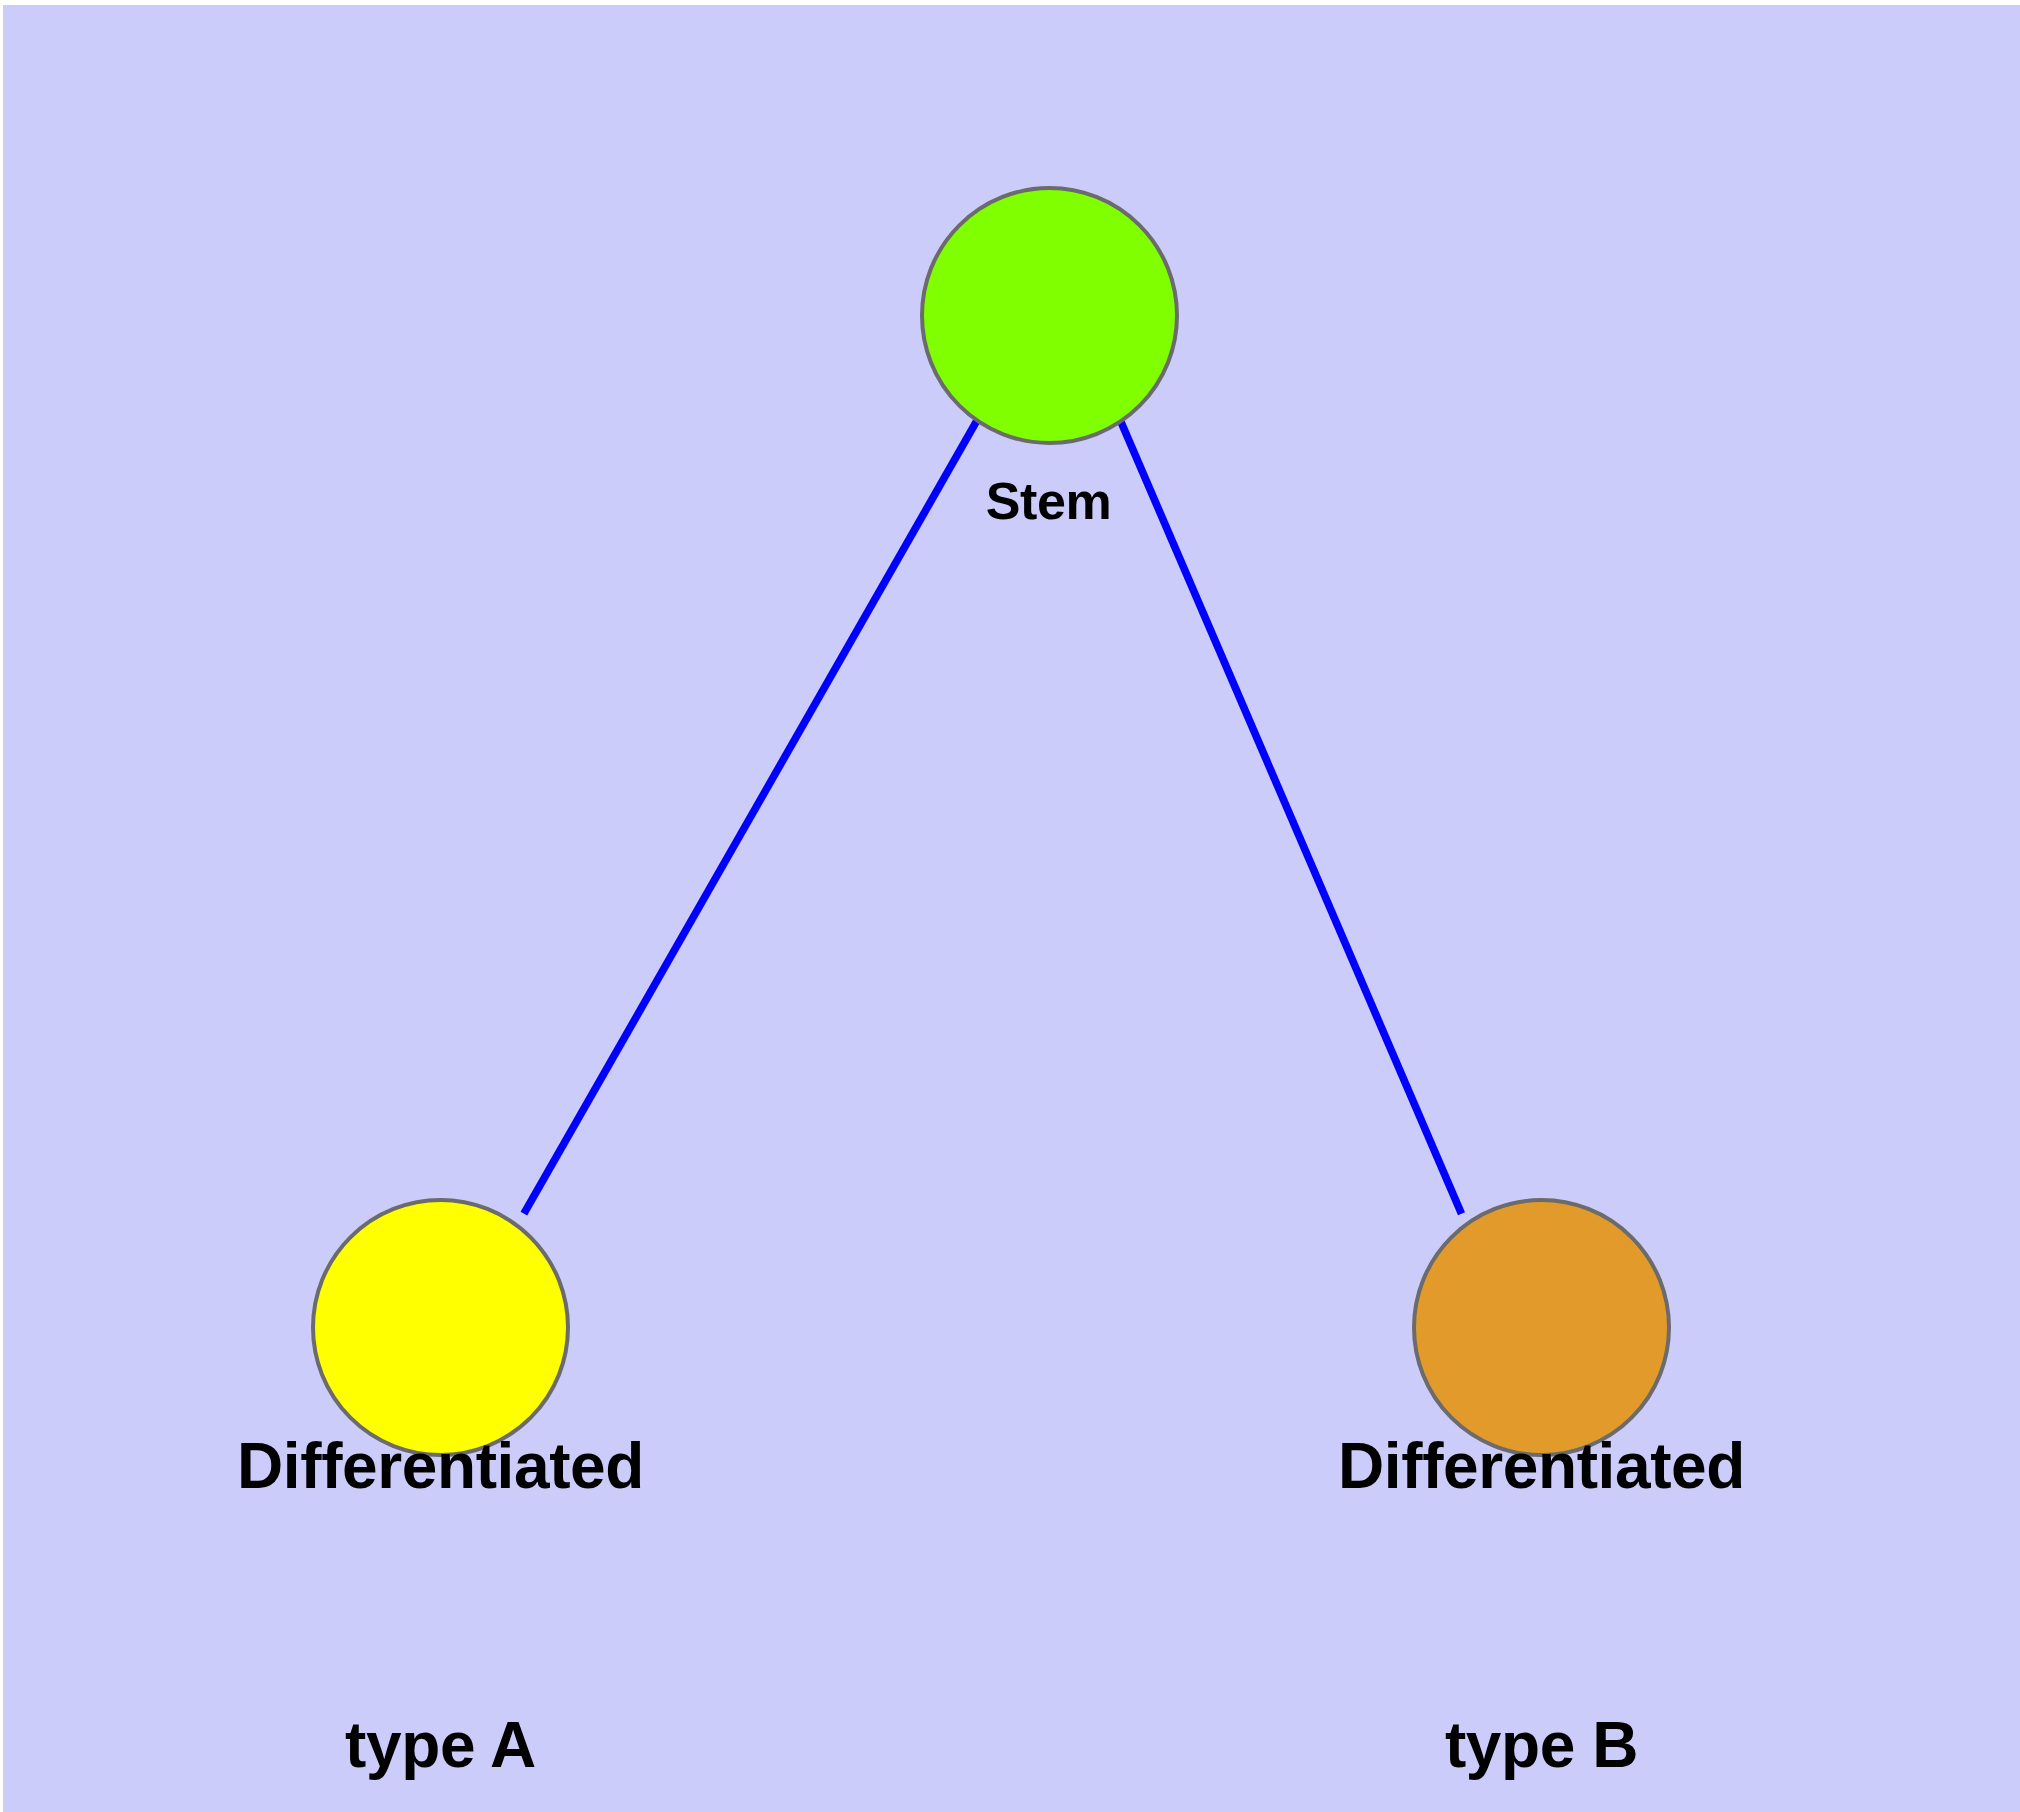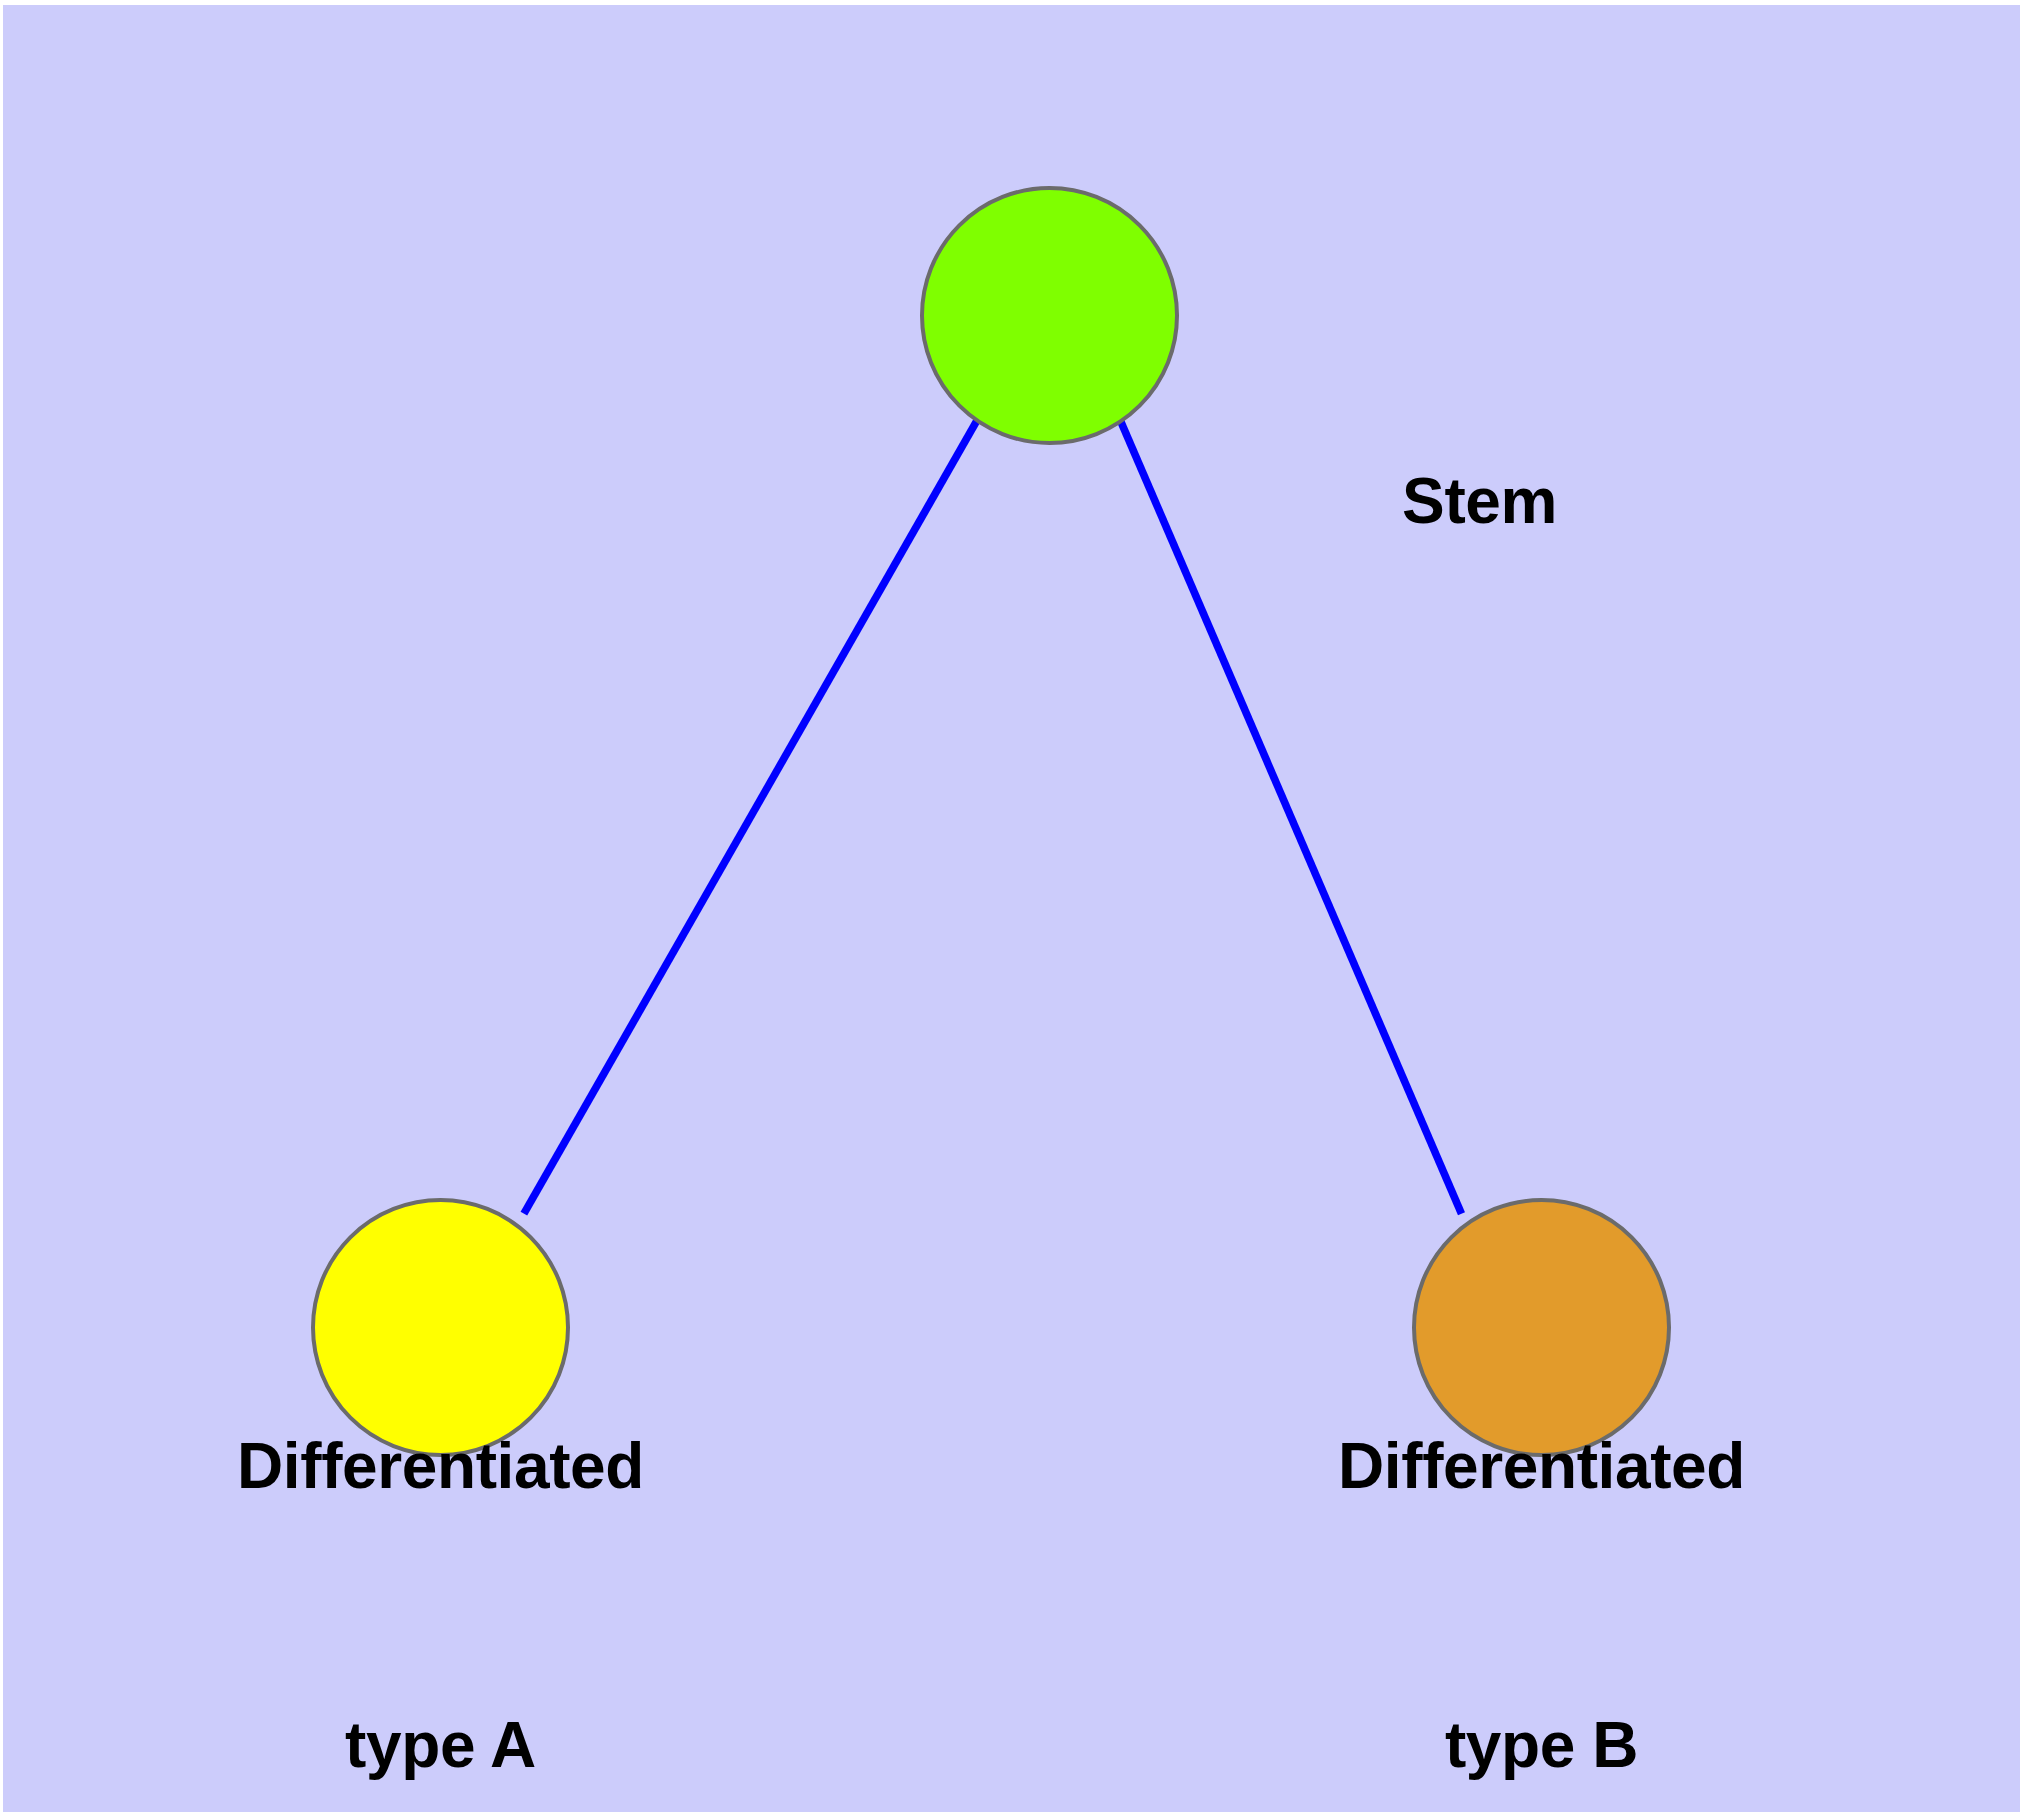--- a/index.html
+++ b/index.html
@@ -63,21 +63,21 @@
   <div id="canvas-bg"></div>
 
   <svg id="graph-svg" viewBox="0 0 2384 2138" preserveAspectRatio="none">
     <line x1="1152" y1="497" x2="618" y2="1432" stroke="#0000ff" stroke-width="9" stroke-linecap="butt"></line>
     <line x1="1322" y1="497" x2="1724" y2="1432" stroke="#0000ff" stroke-width="9" stroke-linecap="butt"></line>
   </svg>
 
   <div class="node-group">
     <div class="node-circle" style="left:920px; top:186px; width:259px; height:259px;
                 background:#7fff00; border:4.2px solid #6b6b6b;"></div>
-    <div class="node-label" style="left:540px; top:269px; width:1017px; font-size:64px;text-align:right;">
+    <div class="node-label" style="left:540px; top:269px; width:1017px; font-size:52px;">
       <span class="label-line">Stem</span>
     </div>
   </div>
 
   <div class="node-group">
     <div class="node-circle" style="left:311px; top:1198px; width:259px; height:259px;
                 background:#ffff00; border:4.2px solid #6b6b6b;"></div>
     <div class="node-label" style="left:-68px; top:1234px; width:1017px; font-size:64px;">
       <span class="label-line">Differentiated</span>
       <span class="label-line">type A</span>

